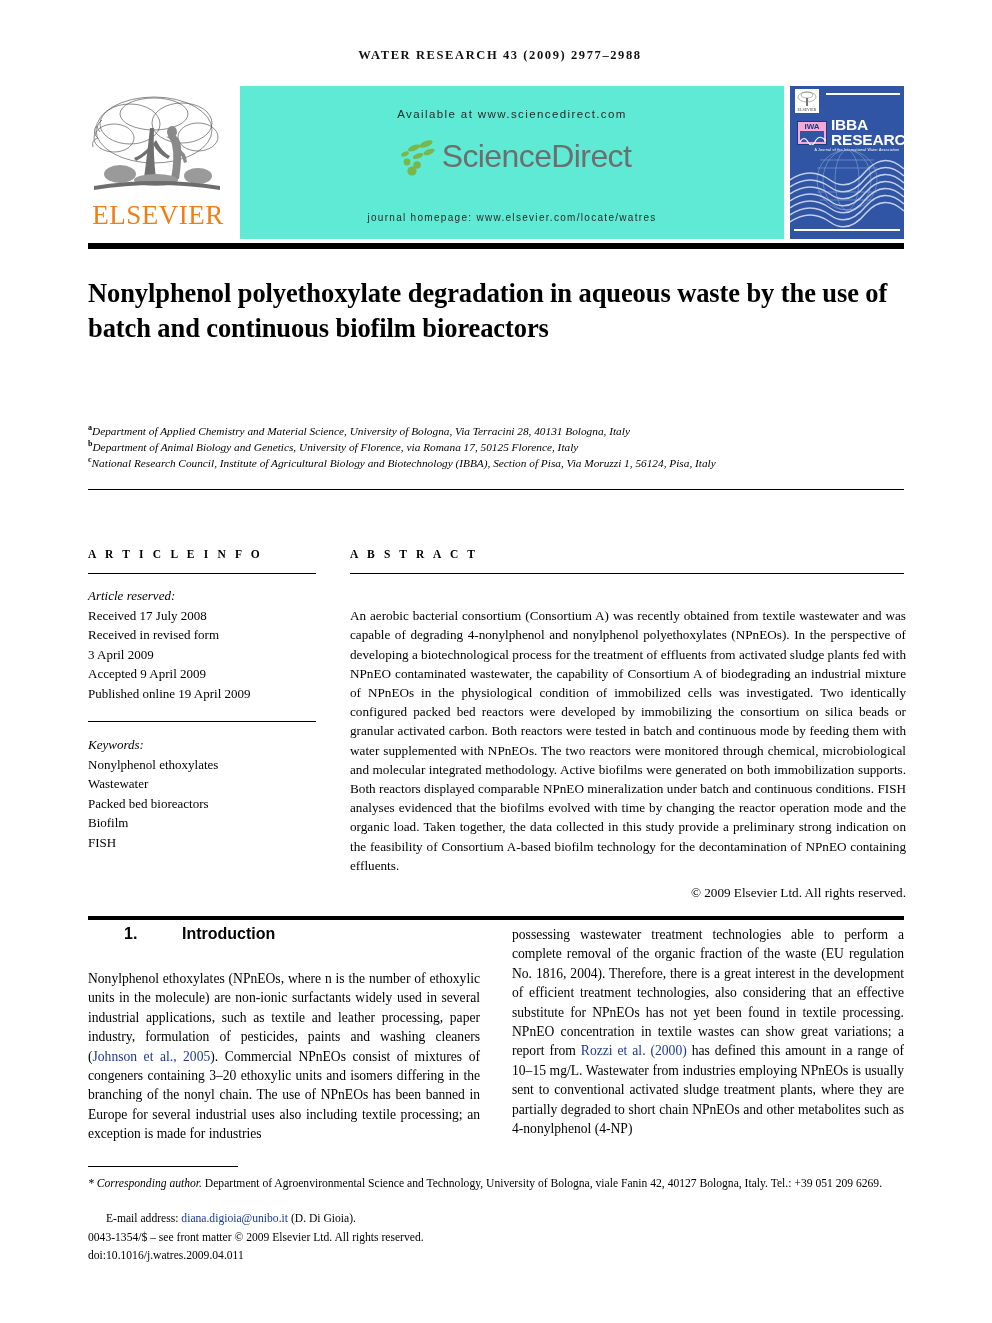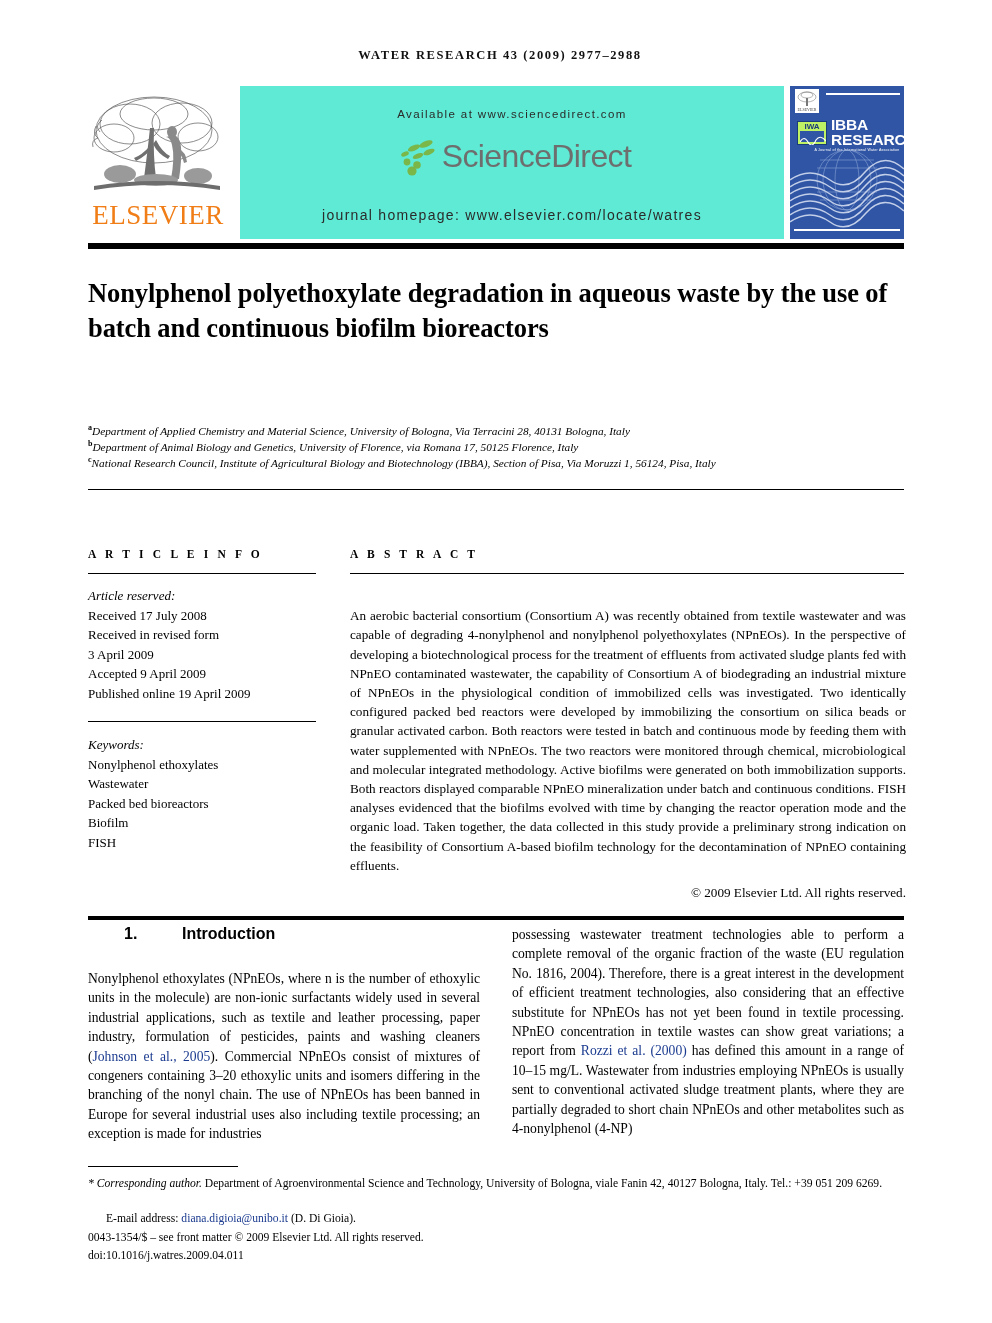--- a/index.html
+++ b/index.html
@@ -83,21 +83,21 @@
     height: 40px;
     margin-right: 3px;
     position: relative;
   }
   .jh-line {
     position: absolute;
     left: 0; right: 0;
     bottom: 16px;
     text-align: center;
     font-family: "Liberation Sans", sans-serif;
-    font-size: 14px;
+    font-size: 10px;
     letter-spacing: 1.3px;
     color: #2b2b2b;
   }
 
   
   .elsevier {
     position: absolute;
     left: 0;
     top: 0;
     width: 140px;
@@ -142,21 +142,21 @@
   .wr-elsevier-mark {
     position: absolute;
     left: 5px; top: 3px;
     width: 24px; height: 24px;
     background: #ffffff;
   }
   .wr-iwa {
     position: absolute;
     left: 7px; top: 35px;
     width: 30px; height: 24px;
-    background: #bef264;
+    background: #f9a8d4;
     border: 1px solid #1b3c7a;
     box-sizing: border-box;
   }
   .wr-iwa-inner {
     position: absolute;
     left: 2px; top: 9px; right: 2px; bottom: 2px;
     background: #2f55a4;
   }
   .wr-iwa-text {
     position: absolute;

